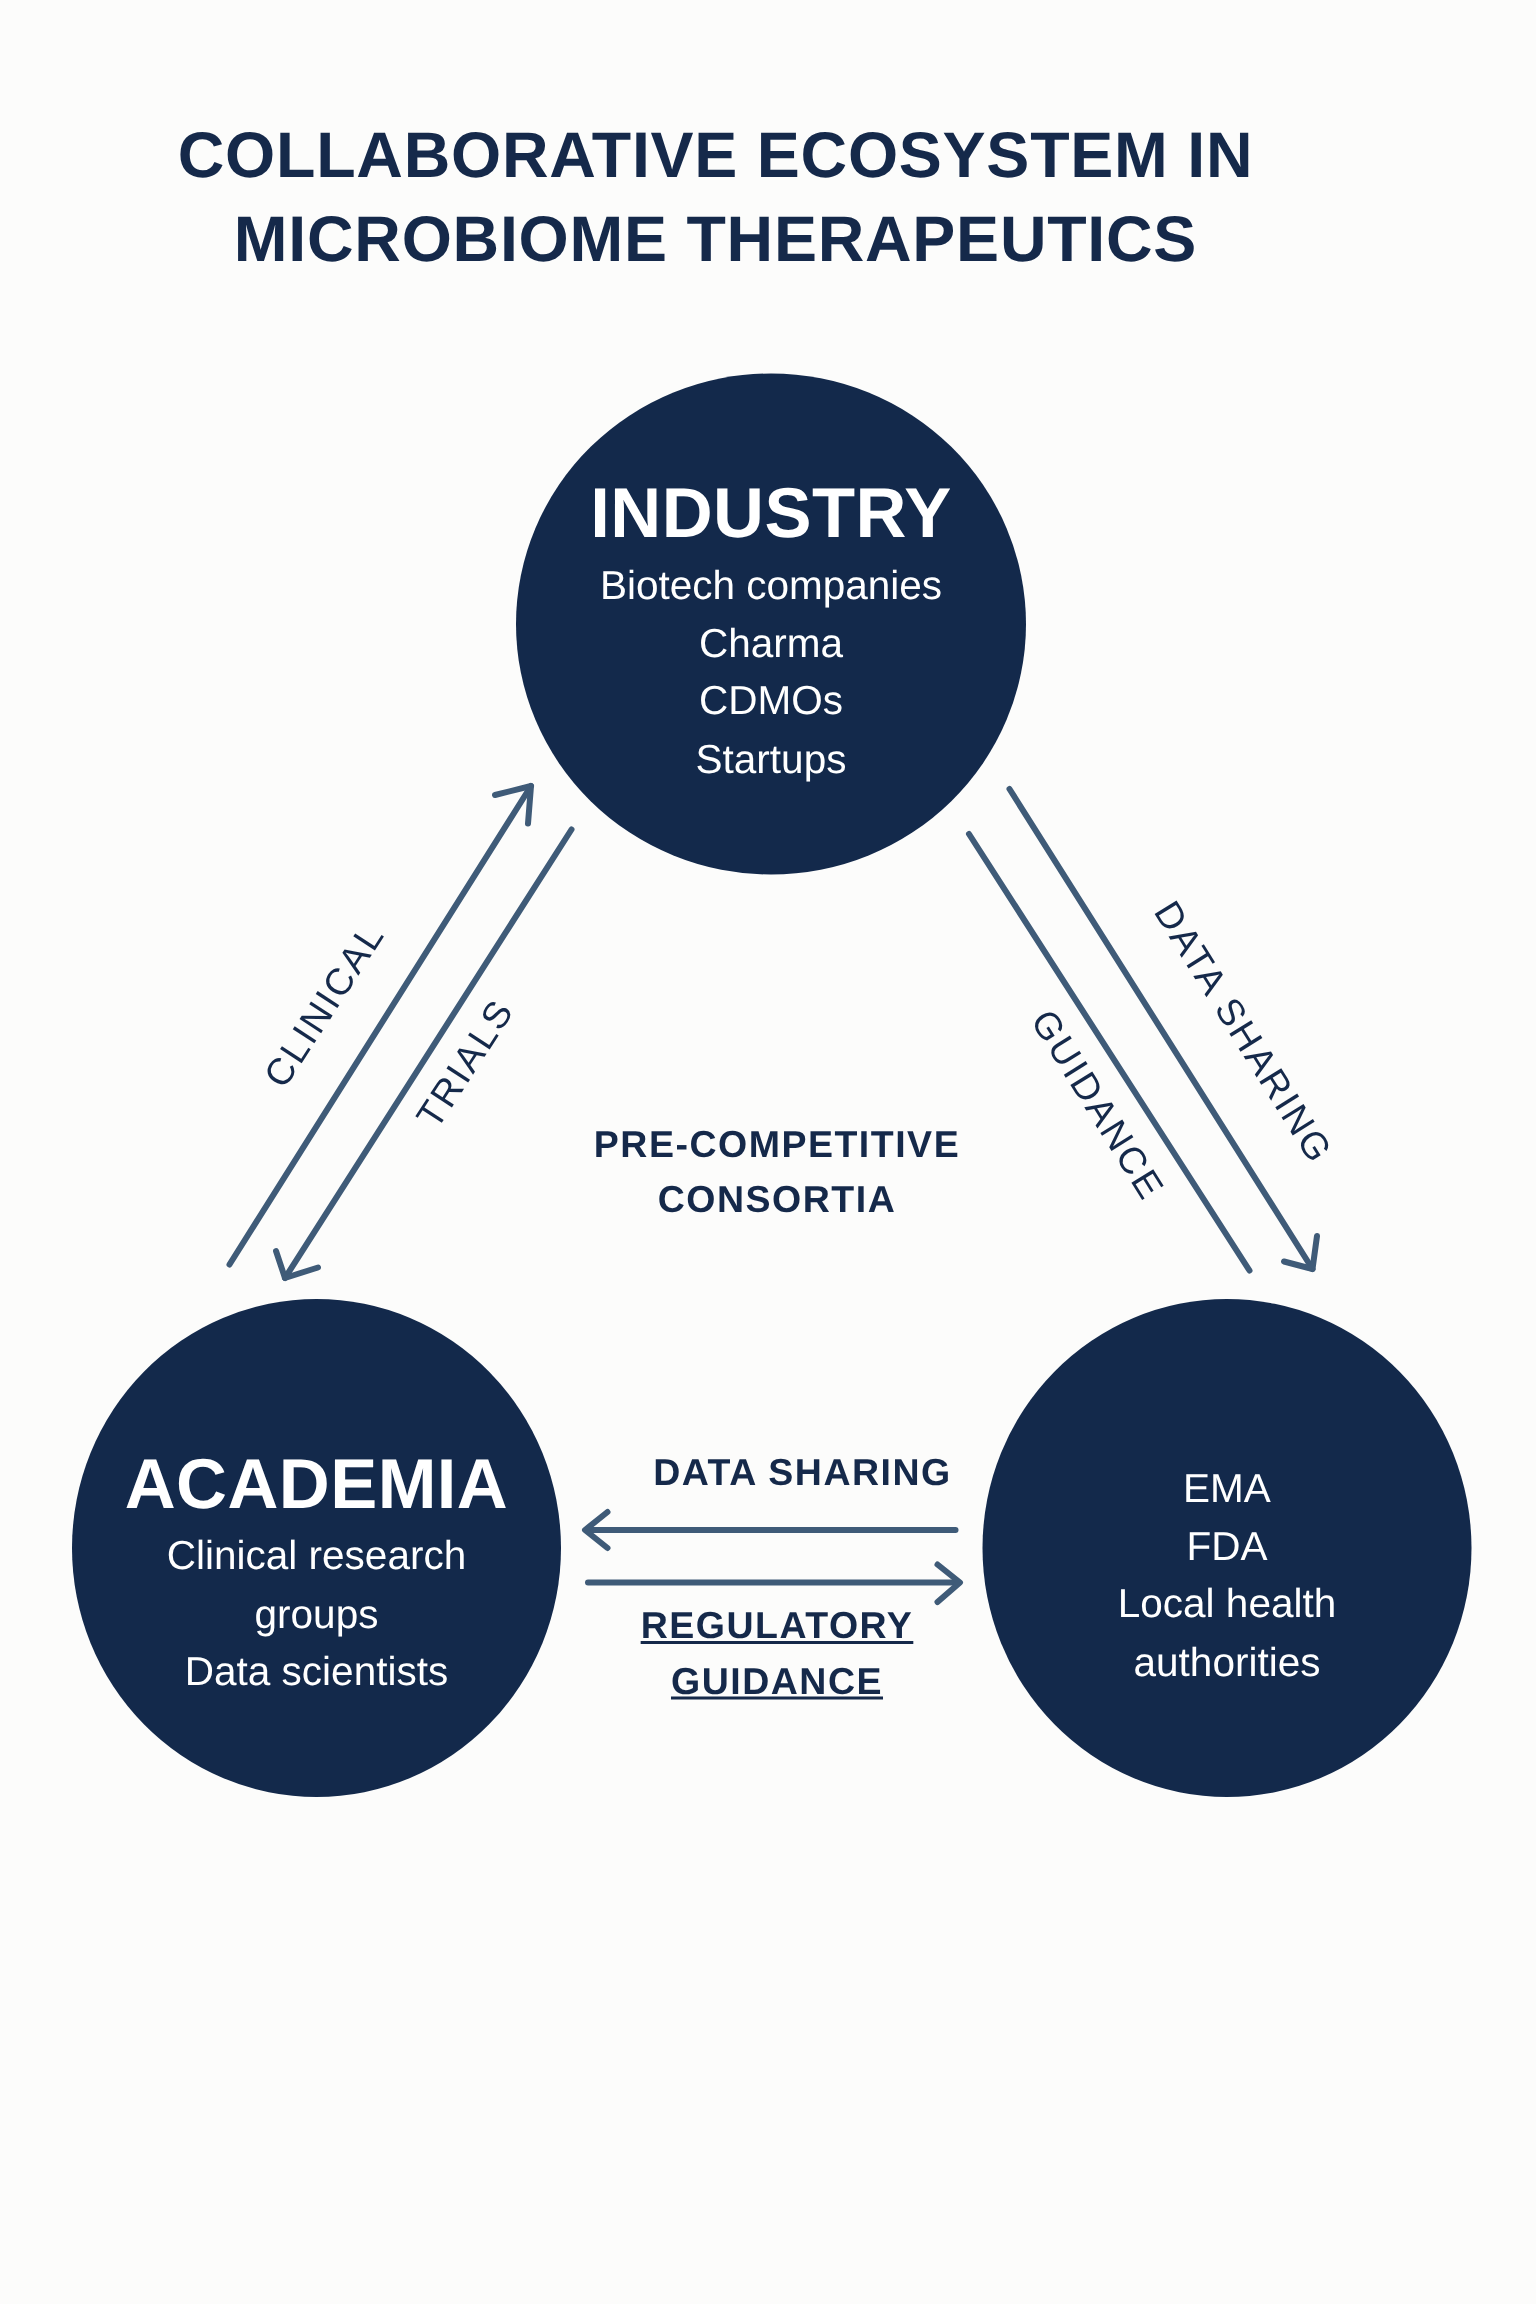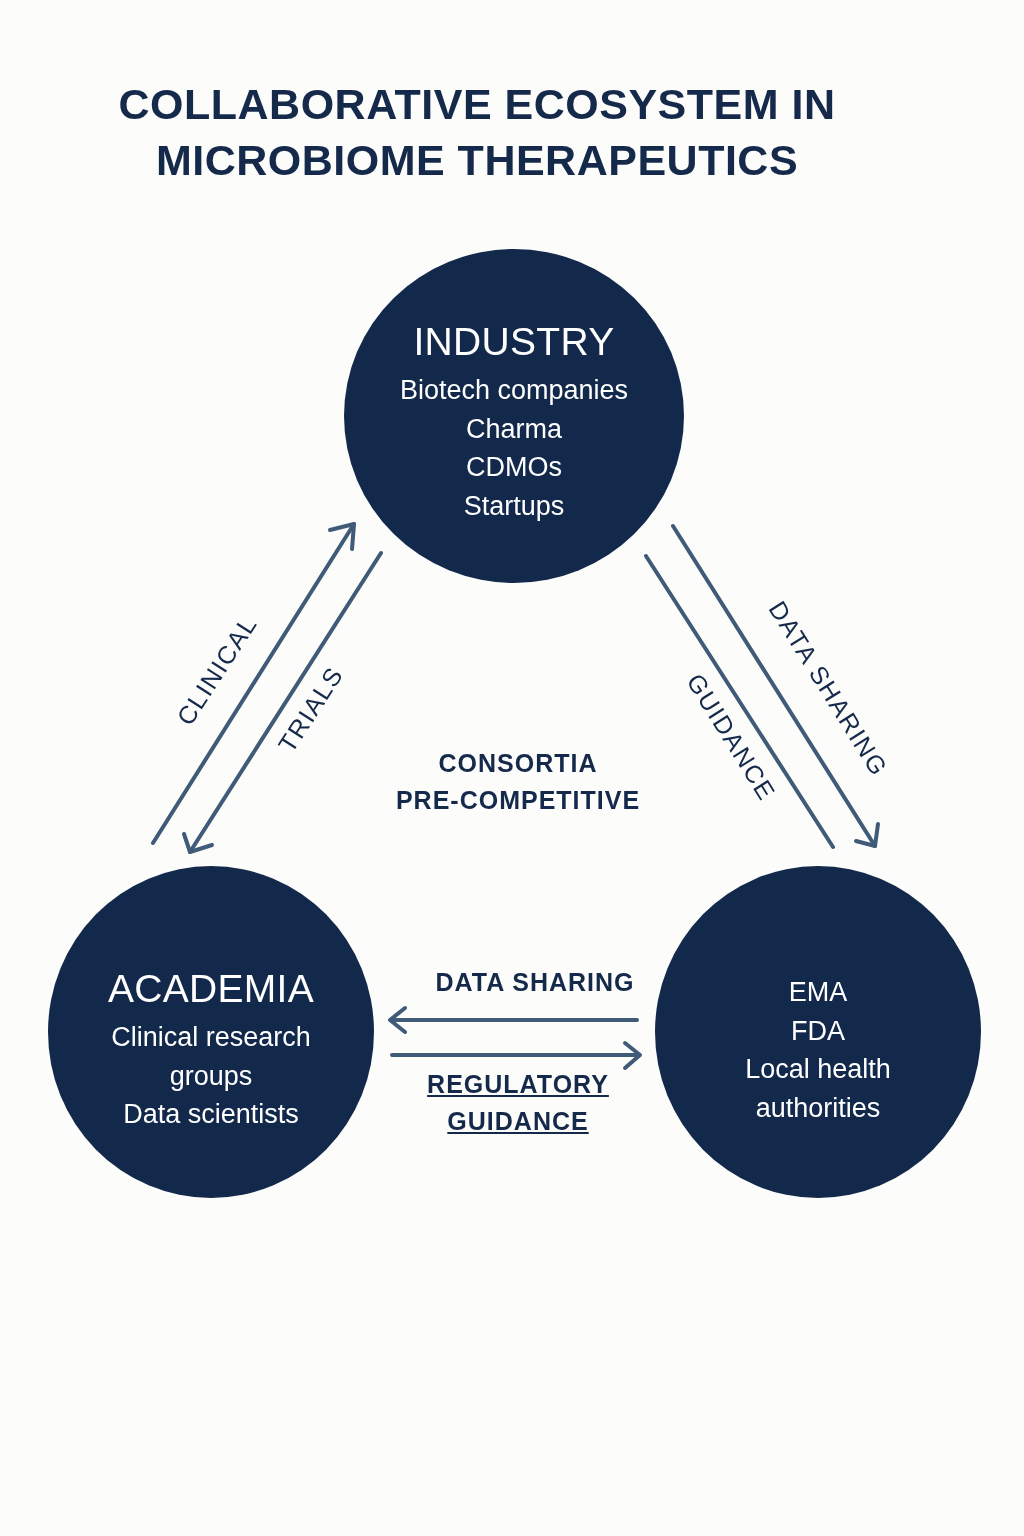--- a/index.html
+++ b/index.html
@@ -14,21 +14,21 @@
     font-weight: bold; font-size: 43px; line-height: 56px; color: #15294a;
     letter-spacing: 0.5px;
   }
   .title div { white-space: nowrap; }
   svg.links { position: absolute; left: 0; top: 0; }
   .node {
     position: absolute; border-radius: 50%; background: #13294b;
     color: #ffffff; text-align: center; box-sizing: border-box;
     display: flex; flex-direction: column; align-items: center; justify-content: center;
   }
-  .node .heading { font-weight: normal; font-size: 39px; line-height: 46px; margin-bottom: 6px; letter-spacing: 0.3px; }
+  .node .heading { font-weight: bold; font-size: 47px; line-height: 46px; margin-bottom: 6px; letter-spacing: 0.3px; }
   .node .item { font-size: 27px; line-height: 38.5px; white-space: nowrap; }
   #node-industry { left: 344px; top: 249px; width: 340px; height: 334px; padding-top: 12px; }
   #node-academia { left: 48px; top: 866px; width: 326px; height: 332px; padding-top: 36px; }
   #node-regulators { left: 655px; top: 866px; width: 326px; height: 332px; padding-top: 36px; }
   .label {
     position: absolute; font-size: 25px; font-weight: bold; color: #15294a;
     white-space: nowrap; letter-spacing: 1px; text-align: center; line-height: 37px;
   }
   .rot { position: absolute; font-size: 25px; color: #15294a; white-space: nowrap; letter-spacing: 1.5px; transform-origin: center center; }
 </style>
@@ -83,22 +83,22 @@
   <div class="item">Local health</div>
   <div class="item">authorities</div>
 </div>
 
 <div class="rot" style="left:152px; top:656px; width:130px; text-align:center; transform: rotate(-57deg);">CLINICAL</div>
 <div class="rot" style="left:256px; top:695px; width:110px; text-align:center; transform: rotate(-57deg);">TRIALS</div>
 <div class="rot" style="left:728px; top:674px; width:200px; text-align:center; transform: rotate(58deg);">DATA SHARING</div>
 <div class="rot" style="left:660px; top:721px; width:140px; text-align:center; transform: rotate(58deg);">GUIDANCE</div>
 
 <div class="label" style="left:348px; top:745px; width:340px;">
+  <div>PRE-COMPETITIVE</div>
   <div>CONSORTIA</div>
-  <div>PRE-COMPETITIVE</div>
 </div>
 
 <div class="label" style="left:400px; top:964px; width:270px;">DATA SHARING</div>
 
 <div class="label" style="left:380px; top:1066px; width:276px;text-decoration:underline;">
   <div>REGULATORY</div>
   <div>GUIDANCE</div>
 </div>
 
 </body></html>

